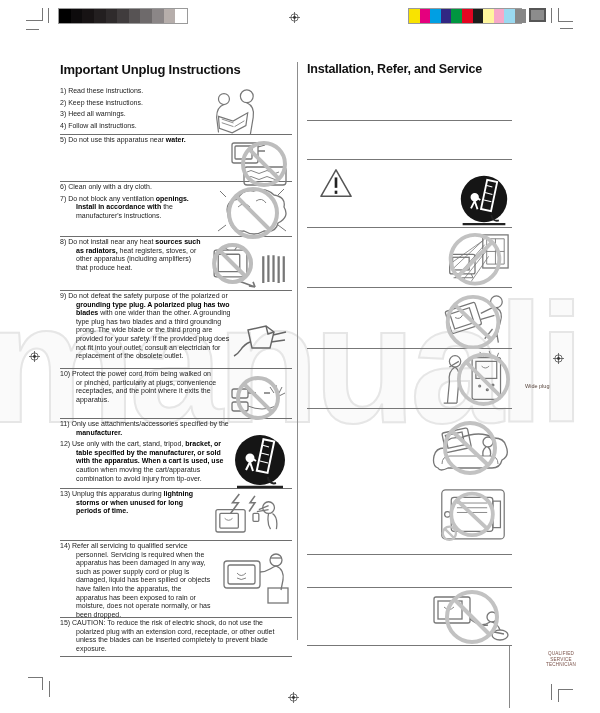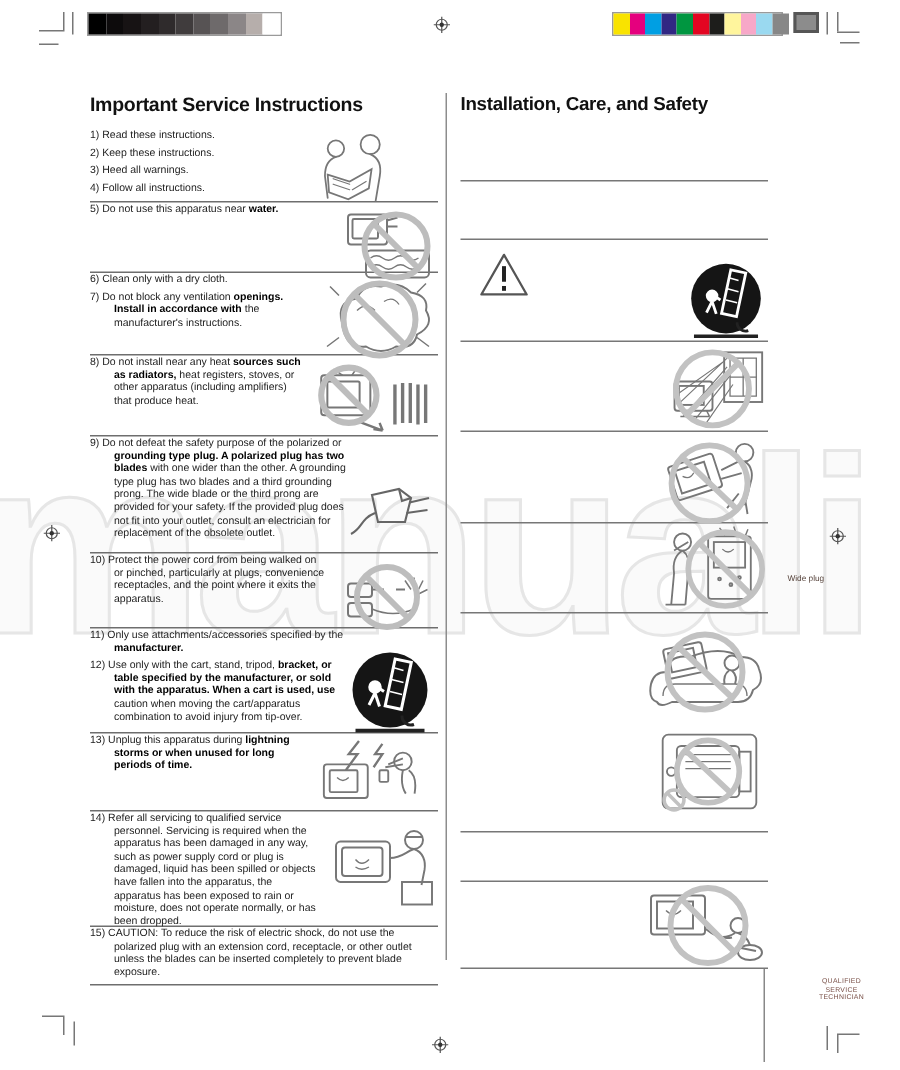--- a/index.html
+++ b/index.html
@@ -108,21 +108,21 @@
         <circle cx="6" cy="6" r="1.6" fill="#333"></circle>
       </svg></div>
   <div class="reg" style="left:288px;top:689px"><svg width="11" height="11" viewBox="0 0 12 12">
         <circle cx="6" cy="6" r="4" fill="none" stroke="#555" stroke-width="0.9"></circle>
         <line x1="6" y1="0" x2="6" y2="12" stroke="#555" stroke-width="0.9"></line>
         <line x1="0" y1="6" x2="12" y2="6" stroke="#555" stroke-width="0.9"></line>
         <circle cx="6" cy="6" r="1.6" fill="#333"></circle>
       </svg></div>
 
   <div class="col left">
-    <h1>Important Service Instructions</h1>
+    <h1>Important Unplug Instructions</h1>
     <div>
         <div class="sec" style="height: 48px;">
           <span class="illus" style="width: 64px; top: 2px; right: 26px;">
             <svg viewBox="0 0 70 52">
               <g fill="none" stroke="#777" stroke-width="1.3" stroke-linecap="round">
                 <circle cx="24" cy="11" r="6"></circle>
                 <path d="M24 17 c-6 2 -8 8 -8 14 l2 16"></path>
                 <circle cx="49" cy="8" r="7"></circle>
                 <path d="M49 15 c7 3 8 10 7 16 l-3 18"></path>
                 <path d="M18 30 l16 5 16 -9 -2 14 -15 8 -14 -5 z"></path>
@@ -272,21 +272,21 @@
         </div>
         <div class="sec" style="height: 38px;">
           <div class="item" style="padding-right: 0px;"><span>15) </span><span>CAUTION: To reduce the risk of electric shock, do not use the polarized plug with an extension cord, receptacle, or other outlet unless the blades can be inserted completely to prevent blade exposure.</span></div>
         </div>
       </div>
   </div>
 
   <div class="divider"></div>
 
   <div class="col right">
-    <h1>Installation, Care, and Safety</h1>
+    <h1>Installation, Refer, and Service</h1>
     <div>
         <div class="sec" style="height: 41px;"></div>
         <div class="sec" style="height: 39px;"></div>
         <div class="sec" style="height: 68px;">
           <span class="illus" style="width: 34px; top: 8px; left: 12px;">
             <svg viewBox="0 0 36 33">
               <path d="M18 2 L34 30 H2 Z" fill="#fff" stroke="#555" stroke-width="1.6" stroke-linejoin="round"></path>
               <rect x="16.6" y="10" width="2.8" height="11" fill="#222"></rect>
               <rect x="16.6" y="24" width="2.8" height="3.4" fill="#222"></rect>
             </svg>

